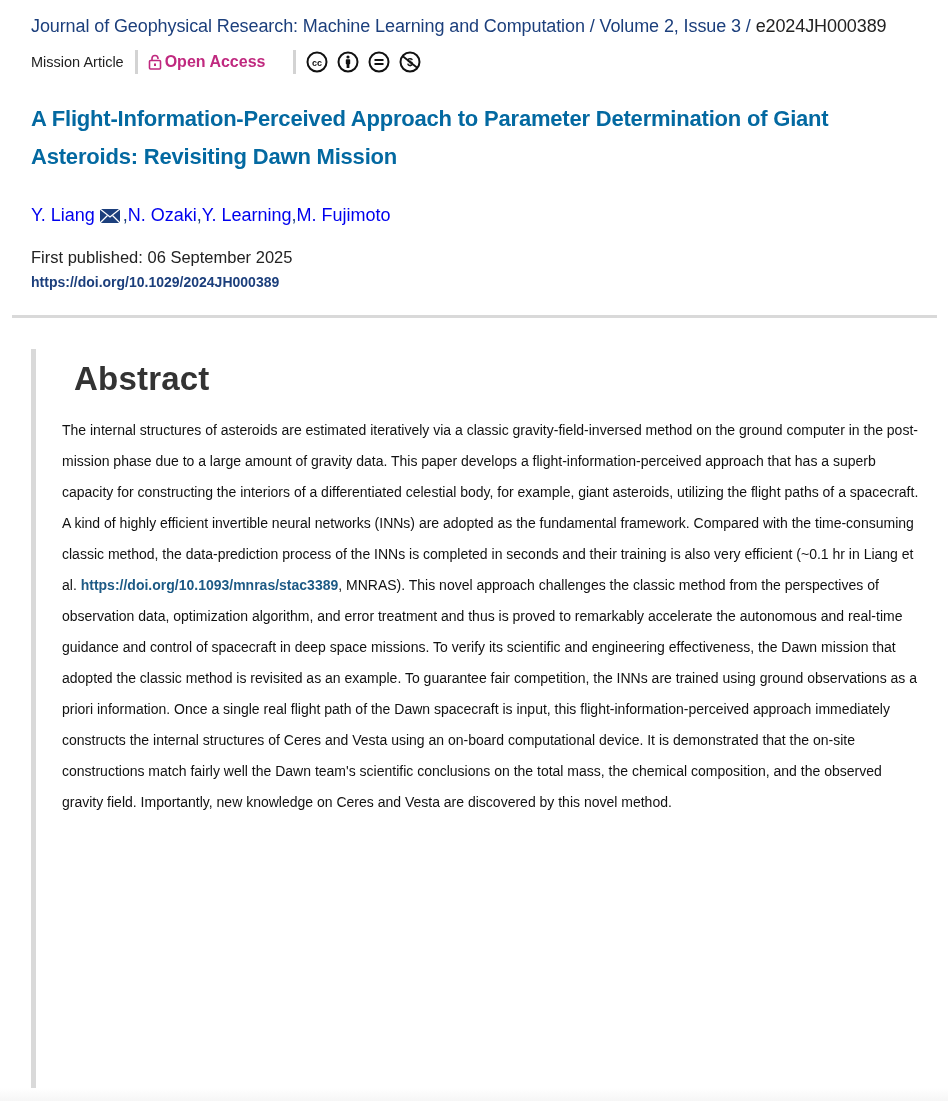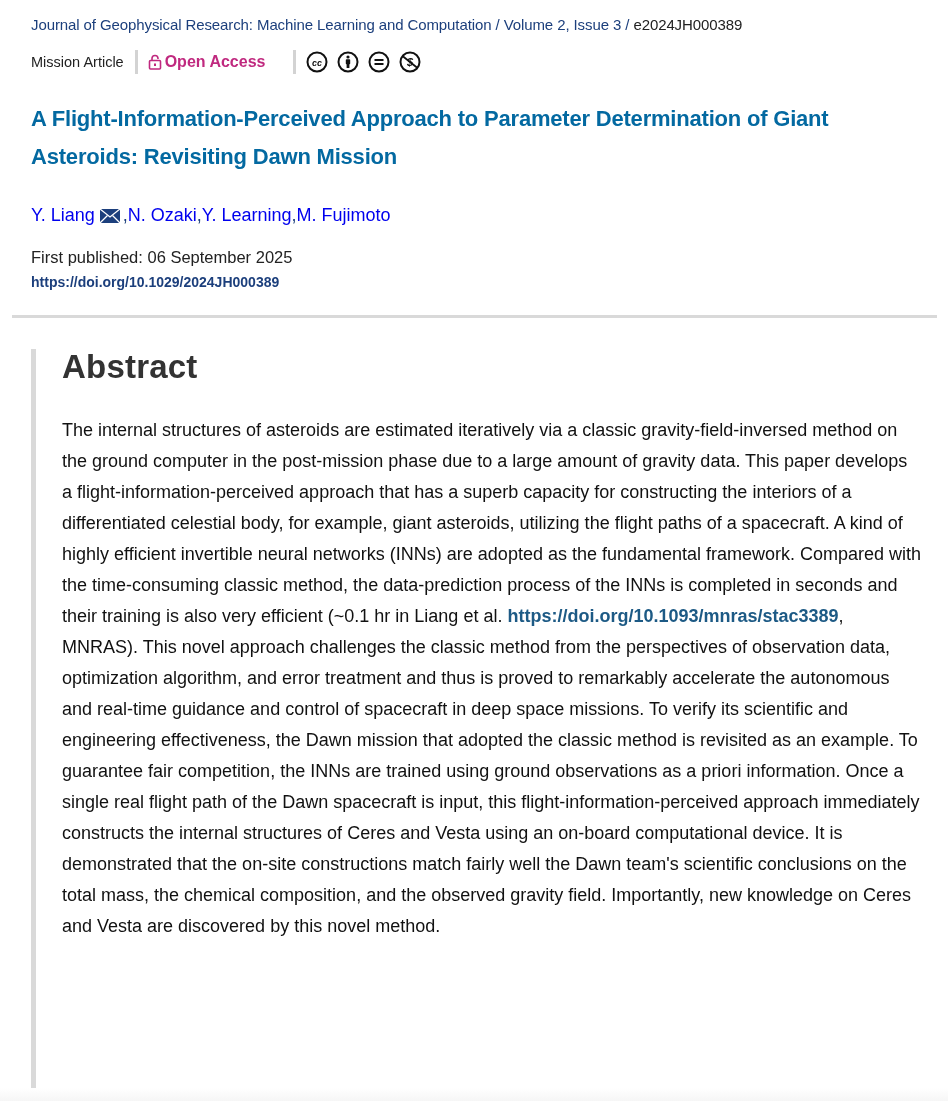--- a/index.html
+++ b/index.html
@@ -1,39 +1,39 @@
 <!DOCTYPE html>
 <html><head>
 <meta charset="utf-8">
 <style>
   html, body { margin: 0; padding: 0; background: #ffffff; }
   body { width: 948px; height: 1101px; overflow: hidden; position: relative;
          font-family: "Liberation Sans", "DejaVu Sans", sans-serif; color: #1a1a1a; }
   a { text-decoration: none; }
-  .breadcrumb { position: absolute; left: 31px; top: 16px; font-size: 15px; white-space: nowrap; letter-spacing: -0.1px; }
+  .breadcrumb { position: absolute; left: 31px; top: 16px; font-size: 18px; white-space: nowrap; letter-spacing: -0.1px; }
   .breadcrumb a { color: #1c3f7c; }
   .breadcrumb .sep { color: #1c3f7c; }
   .breadcrumb .article-id { color: #222; }
   .meta-row { position: absolute; left: 31px; top: 48px; height: 28px; display: flex; align-items: center; font-size: 14.5px; }
   .meta-row .type { color: #222; }
   .vbar { width: 3px; height: 24px; background: #d3d3d3; display: inline-block; margin: 0 10px 0 11px; }
   .open-access { display: flex; align-items: center; color: #c0297f; font-weight: bold; font-size: 16px; justify-content: flex-end; }
   .open-access svg { margin-right: 3px; }
   .spacer { width: 28px; }
-  .cc-icons { display: flex; align-items: flex-start; gap: 9px; font-style: italic; }
+  .cc-icons { display: flex; align-items: flex-start; gap: 9px; }
   .cc-icons svg { display: block; }
   .title { position: absolute; left: 31px; top: 100px; width: 890px; font-size: 22px; font-weight: bold; line-height: 38px; color: #0369a1; letter-spacing: -0.2px; }
   .authors { position: absolute; left: 31px; top: 205px; font-size: 18px; color: #1c3f7c; white-space: nowrap; display: flex; align-items: center; }
   .authors .mail { margin: 0 3px 0 5px; display: inline-flex; }
   .pubdate { position: absolute; left: 31px; top: 248px; font-size: 16.5px; color: #222; }
   .doi { position: absolute; left: 31px; top: 274px; font-size: 14px; font-weight: bold; color: #1c3f7c; }
   .divider { position: absolute; left: 12px; top: 315px; width: 925px; height: 3px; background: #d9d9d9; }
   .abstract-bar { position: absolute; left: 31px; top: 349px; width: 5px; height: 742px; background: #d9d9d9; }
   .abstract-title { position: absolute; left: 62px; top: 348px; font-size: 33px; font-weight: bold; color: #333; letter-spacing: 0.2px; }
-  .abstract-body { position: absolute; left: 62px; top: 415px; width: 860px; font-size: 18px; line-height: 31px; color: #111; }
+  .abstract-body { position: absolute; left: 62px; top: 415px; width: 860px; font-size: 14px; line-height: 31px; color: #111; }
   .abstract-body a { color: #1d5a85; font-weight: bold; word-break: break-all; }
   .bottom-shadow { position: absolute; left: 0; top: 1088px; width: 948px; height: 13px; background: linear-gradient(#ffffff, #f6f6f6); }
 </style>
 </head>
 <body>
 
 <div class="breadcrumb">
   <a href="#">Journal of Geophysical Research: Machine Learning and Computation</a><span class="sep"> / </span><a href="#">Volume 2, Issue 3</a><span class="sep"> / </span><span class="article-id">e2024JH000389</span>
 </div>
 
@@ -92,16 +92,16 @@
     <span>, </span>
     <a href="#">M. Fujimoto</a>
 </div>
 
 <div class="pubdate">First published: 06 September 2025</div>
 <a href="#" class="doi">https://doi.org/10.1029/2024JH000389</a>
 
 <div class="divider"></div>
 
 <div class="abstract-bar"></div>
-<h2 class="abstract-title" style="margin:0">Abstract</h2>
+<h2 class="abstract-title" style="margin:12px">Abstract</h2>
 <p class="abstract-body" style="margin:0"><span>The internal structures of asteroids are estimated iteratively via a classic gravity-field-inversed method on the ground computer in the post-mission phase due to a large amount of gravity data. This paper develops a flight-information-perceived approach that has a superb capacity for constructing the interiors of a differentiated celestial body, for example, giant asteroids, utilizing the flight paths of a spacecraft. A kind of highly efficient invertible neural networks (INNs) are adopted as the fundamental framework. Compared with the time-consuming classic method, the data-prediction process of the INNs is completed in seconds and their training is also very efficient (~0.1 hr in Liang et al. </span><a href="#">https://doi.org/10.1093/mnras/stac3389</a><span>, MNRAS). This novel approach challenges the classic method from the perspectives of observation data, optimization algorithm, and error treatment and thus is proved to remarkably accelerate the autonomous and real-time guidance and control of spacecraft in deep space missions. To verify its scientific and engineering effectiveness, the Dawn mission that adopted the classic method is revisited as an example. To guarantee fair competition, the INNs are trained using ground observations as a priori information. Once a single real flight path of the Dawn spacecraft is input, this flight-information-perceived approach immediately constructs the internal structures of Ceres and Vesta using an on-board computational device. It is demonstrated that the on-site constructions match fairly well the Dawn team's scientific conclusions on the total mass, the chemical composition, and the observed gravity field. Importantly, new knowledge on Ceres and Vesta are discovered by this novel method.</span></p>
 
 <div class="bottom-shadow"></div>
 
 </body></html>

